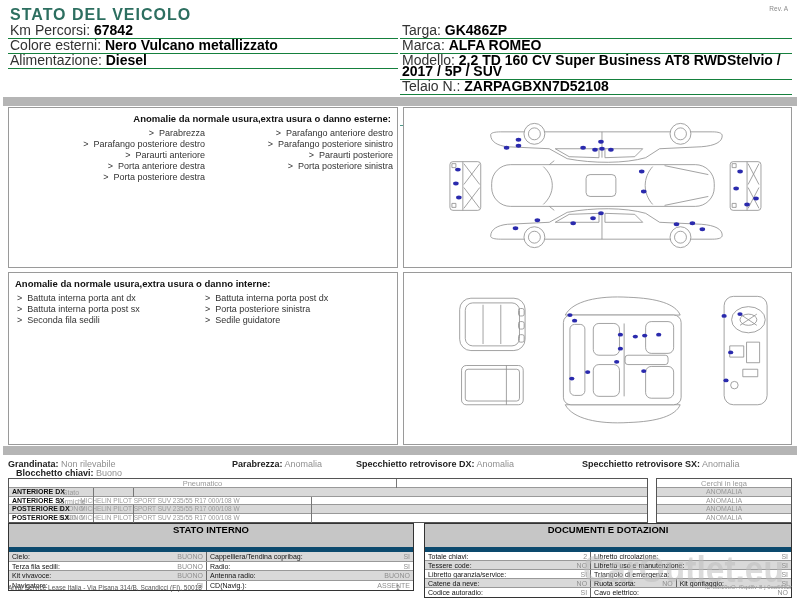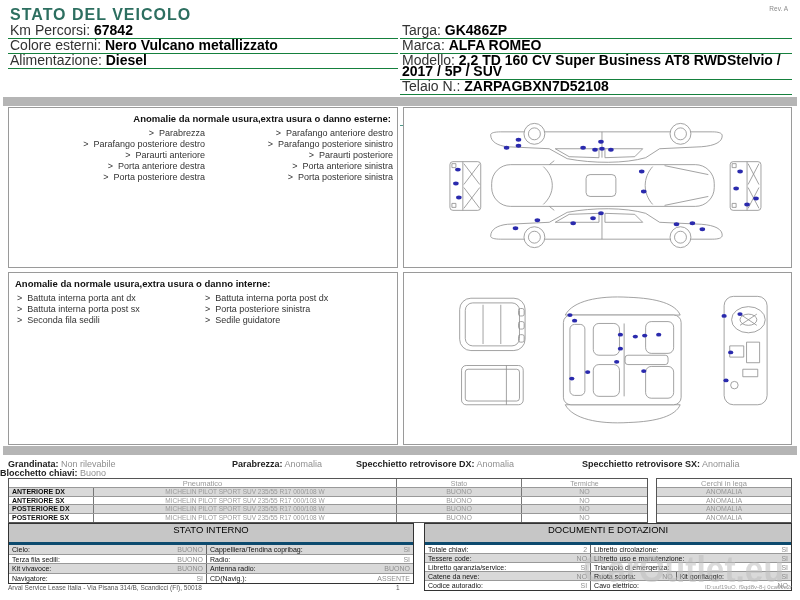--- a/index.html
+++ b/index.html
@@ -34,40 +34,40 @@
   .an-col { width:50%; }
   .an-item { font-size:9px; line-height:11px; color:#333; }
   .an-item::before { content:">"; margin-right:5px; color:#333; }
   .diag-svg { width:100%; height:100%; display:block; }
   
   .sl { position:absolute; font-size:9px; line-height:9px; white-space:nowrap; }
   .sl .sl-l { font-weight:bold; color:#222; }
   .sl .sl-v { color:#8f8f8f; }
   
   .tyres-main { position:absolute; left:8px; top:478px; width:640px; border:1px solid #555; }
-  .tt-row { display:flex; height:8.5px; line-height:8.5px; border-bottom:1px solid #999; }
+  .tt-row { display:flex; height:8.5px; line-height:8.5px; border-bottom:1px solid #999;flex-direction:column; }
   .tt-row:last-child { border-bottom:none; }
   .tt-head { height:9px; line-height:9px; font-size:7.5px; color:#9a9a9a; text-align:center; }
   .c-pneu { width:388px; border-right:1px solid #777; }
   .c-pos  { width:85px; font-size:7px; font-weight:bold; color:#111; padding-left:3px; border-right:1px solid #777; }
   .c-spec { width:303px; font-size:6.5px; color:#9a9a9a; text-align:center; border-right:1px solid #777; }
   .c-stato{ width:125px; font-size:7px; color:#9a9a9a; text-align:center; border-right:1px solid #777; }
   .c-term { width:125px; font-size:7px; color:#9a9a9a; text-align:center; border-right:none; }
   .cerchi-box { position:absolute; left:656px; top:478px; width:136px; border:1px solid #555; }
   .cb-row { height:8.5px; line-height:8.5px; font-size:7px; color:#9a9a9a; text-align:center;
             border-bottom:1px solid #999; }
   .cb-row:last-child { border-bottom:none; }
   .cb-head { height:9px; line-height:9px; font-size:7.5px; }
   .rg { background:#d9d9d9; }
   
   .tbl { position:absolute; top:523px; border:1px solid #333; background:#fff; }
   .tbl-si { left:8px; width:406px; }
   .tbl-doc { left:424px; width:368px; }
-  .tbl-hd { background:#c6c6c6; border-bottom:3px solid #0c4a6e; font-weight:normal; text-align:center;
-            font-size:9.5px; height:21px; line-height:11px; color:#000; }
+  .tbl-hd { background:#c6c6c6; border-bottom:5px solid #0c4a6e; font-weight:bold; text-align:center;
+            font-size:9.5px; height:28px; line-height:11px; color:#000; }
   .tb-row { display:flex; height:9.5px; line-height:9.5px; font-size:7px; border-bottom:1px solid #999; }
   .tb-row:last-child { border-bottom:none; }
   .tbl-doc .tb-row { height:9px; line-height:9px; }
   .cell { display:flex; justify-content:space-between; padding:0 3px; border-right:1px solid #666; }
   .cell:last-child { border-right:none; }
   .tbl-si .cell { width:199px; } .tbl-si .cell + .cell { width:207px; }
   .tbl-doc .cw1 { width:167px; } .tbl-doc .cw2 { width:201px; }
   .tbl-doc .cw2a { width:86px; } .tbl-doc .cw2b { width:115px; }
   .cell .l { color:#111; overflow:hidden; white-space:nowrap; }
   .cell .v { color:#8f8f8f; padding-left:4px; }
@@ -136,21 +136,20 @@
         <div class="an-item">Parabrezza</div>
         <div class="an-item">Parafango posteriore destro</div>
         <div class="an-item">Paraurti anteriore</div>
         <div class="an-item">Porta anteriore destra</div>
         <div class="an-item">Porta posteriore destra</div>
       </div>
       <div class="an-col">
         <div class="an-item">Parafango anteriore destro</div>
         <div class="an-item">Parafango posteriore sinistro</div>
         <div class="an-item">Paraurti posteriore</div>
-        <div class="an-item">Porta anteriore sinistra</div>
         <div class="an-item">Porta posteriore sinistra</div>
       </div>
     </div>
   </div>
 
   <div class="box ext-diag">
     <svg id="ext-svg" class="diag-svg" viewBox="0 0 389 160">
       <g stroke="#8b8b8b" stroke-width="0.8" fill="none">
         <defs>
           <g id="sidecar">
@@ -302,21 +301,21 @@
     <span class="sl-v">Anomalia</span>
   </div>
   <div class="sl" style="left:356px; top:460px;">
     <span class="sl-l">Specchietto retrovisore DX:</span>
     <span class="sl-v">Anomalia</span>
   </div>
   <div class="sl" style="left:582px; top:460px;">
     <span class="sl-l">Specchietto retrovisore SX:</span>
     <span class="sl-v">Anomalia</span>
   </div>
-  <div class="sl" style="left:0; top:469px;">
+  <div class="sl" style="left:16px; top:469px;">
     <span class="sl-l">Blocchetto chiavi:</span>
     <span class="sl-v">Buono</span>
   </div>
 
   <div class="tyres-main">
     <div class="tt-row tt-head">
       <div class="c-pneu">Pneumatico</div>
       <div class="c-stato">Stato</div>
       <div class="c-term">Termiche</div>
     </div>

